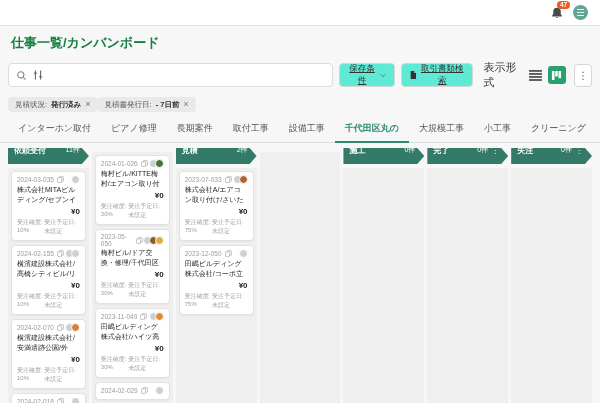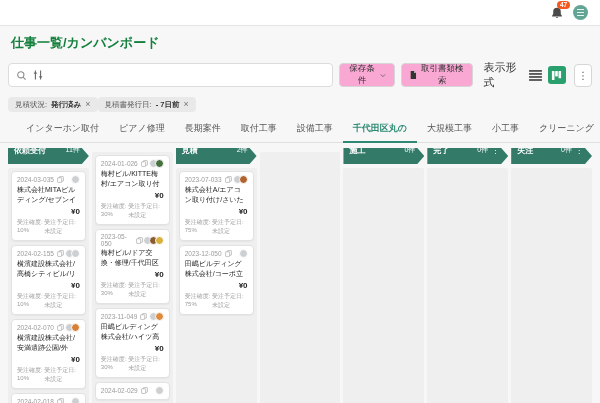--- a/index.html
+++ b/index.html
@@ -18,38 +18,38 @@
 
   .page-title { font-size:13px; font-weight:bold; color:#15803d; padding:8px 11px 6px; }
 
   
   .toolbar { display:flex; align-items:center; gap:6px; padding:2px 8px 0; }
   .search-box { width:380px; height:24px; background:#fff; border:1px solid #dcdcdc; border-radius:4px;
                 display:flex; align-items:center; gap:5px; padding:0 7px; }
   .search-box input { flex:1; border:none; outline:none; font-size:9px; color:#333; background:transparent;
                       font-family:inherit; }
   .search-box input::placeholder { color:#9a9a9a; }
-  .btn { height:24px; background:#f9a8d4; border:1px solid #d6d6d6; border-radius:4px;
-         display:flex; align-items:center; gap:4px; padding:0 8px; font-size:8.5px; color:#333; cursor:pointer; }
+  .btn { height:24px; background:#5eead4; border:1px solid #d6d6d6; border-radius:4px;
+         display:flex; align-items:center; gap:4px; padding:0 8px; font-size:8.5px; color:#333; cursor:pointer;text-decoration:underline; }
   .view-label { font-size:11px; color:#333; margin-left:5px; }
   .view-toggle { display:flex; align-items:center; gap:3px; }
   .icon-btn { width:18px; height:18px; border-radius:3px; display:flex; align-items:center; justify-content:center; }
   .icon-btn.active { background:#2aa06e; }
   .more-btn { width:21px; height:23px; background:#fff; border:1px solid #d6d6d6; border-radius:4px;
               font-size:10px; color:#555; display:flex; align-items:center; justify-content:center; margin-left:2px; }
 
   
   .chips { display:flex; padding:7px 8px 5px; }
   .chip { background:#e9e9ea; border-radius:4px; height:15px; display:flex; align-items:center; gap:4px;
           padding:0 7px; font-size:7.5px; color:#555; }
   .chip b { color:#333; }
   .chip-x { font-size:9px; color:#777; line-height:1; cursor:pointer; }
 
   
-  .tabs { display:flex; padding:0 16px; border-bottom:1px solid #e0e0e0; }
+  .tabs { display:flex; padding:0 8px; border-bottom:1px solid #e0e0e0; }
   .tab { font-size:9px; color:#555; padding:5px 10px 6px; white-space:nowrap; cursor:pointer; }
   .tab.active { color:#2e8a72; font-weight:bold; border-bottom:2px solid #2e8a72; margin-bottom:-1px; }
 
   
   .board { display:flex; gap:3px; padding:5px 8px 0; height:284px; }
   .col { flex:1; min-width:0; display:flex; flex-direction:column; }
   .col-header { flex:0 0 16px; height:16px; background:#337a69; color:#fff; display:flex; align-items:center;
                 padding:0 9px 12px 6px; font-size:8px; font-weight:bold;
                 clip-path:polygon(0 0, calc(100% - 7px) 0, 100% 50%, calc(100% - 7px) 100%, 0 100%); }
   .col-count { margin-left:auto; font-weight:normal; font-size:7px; }

